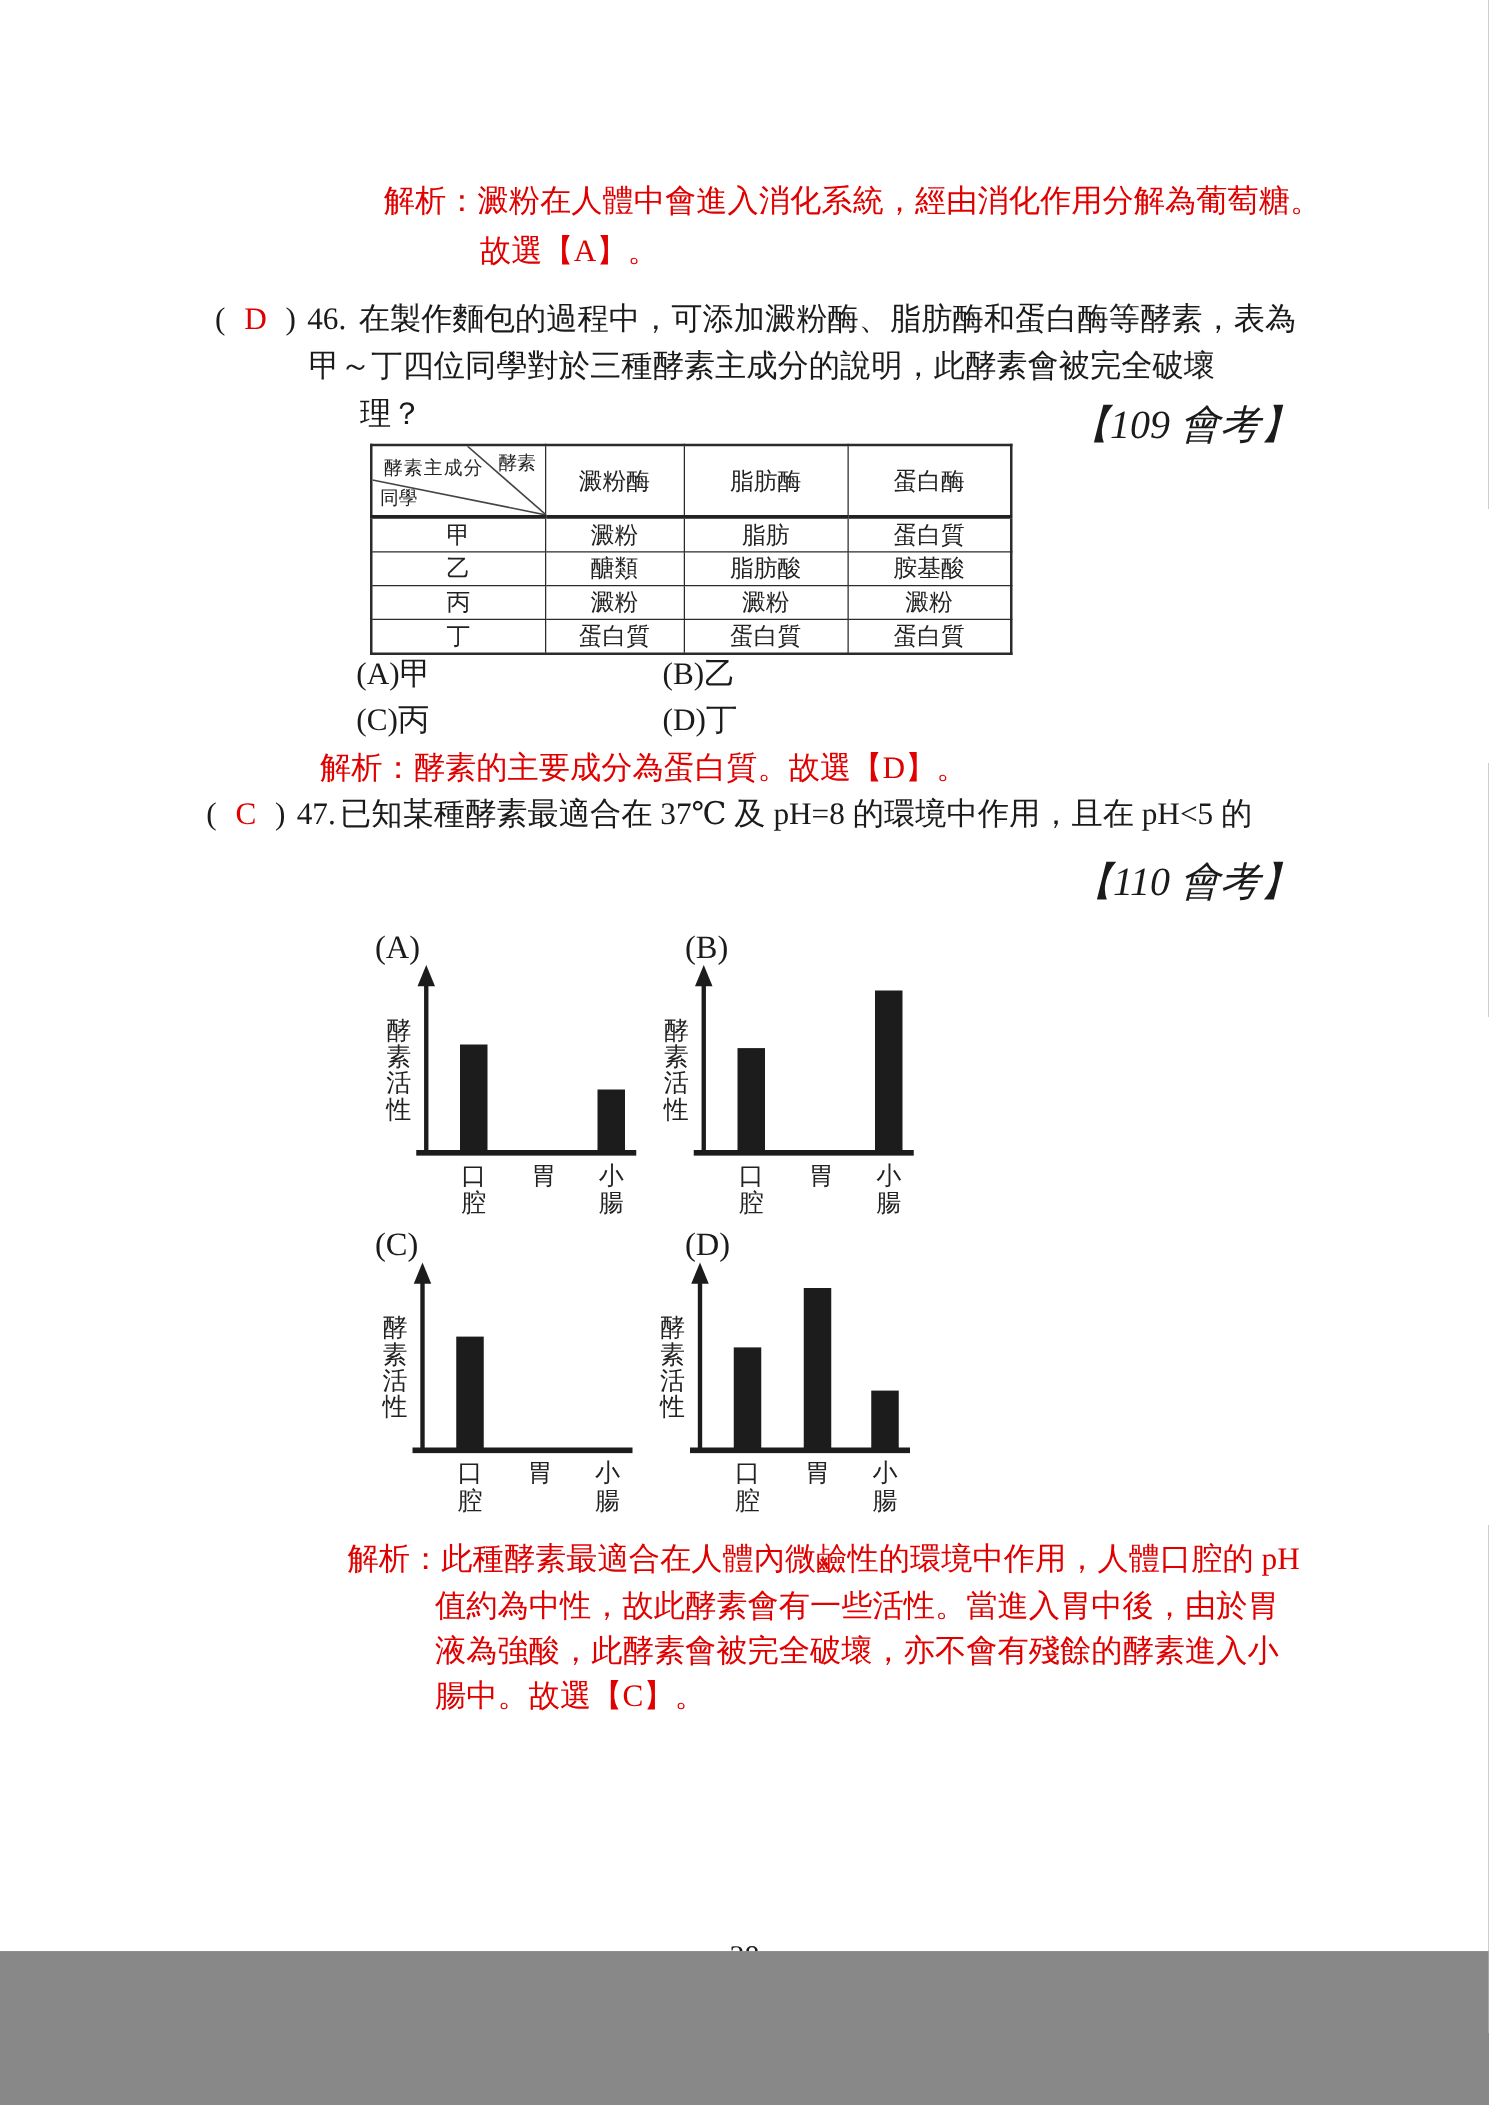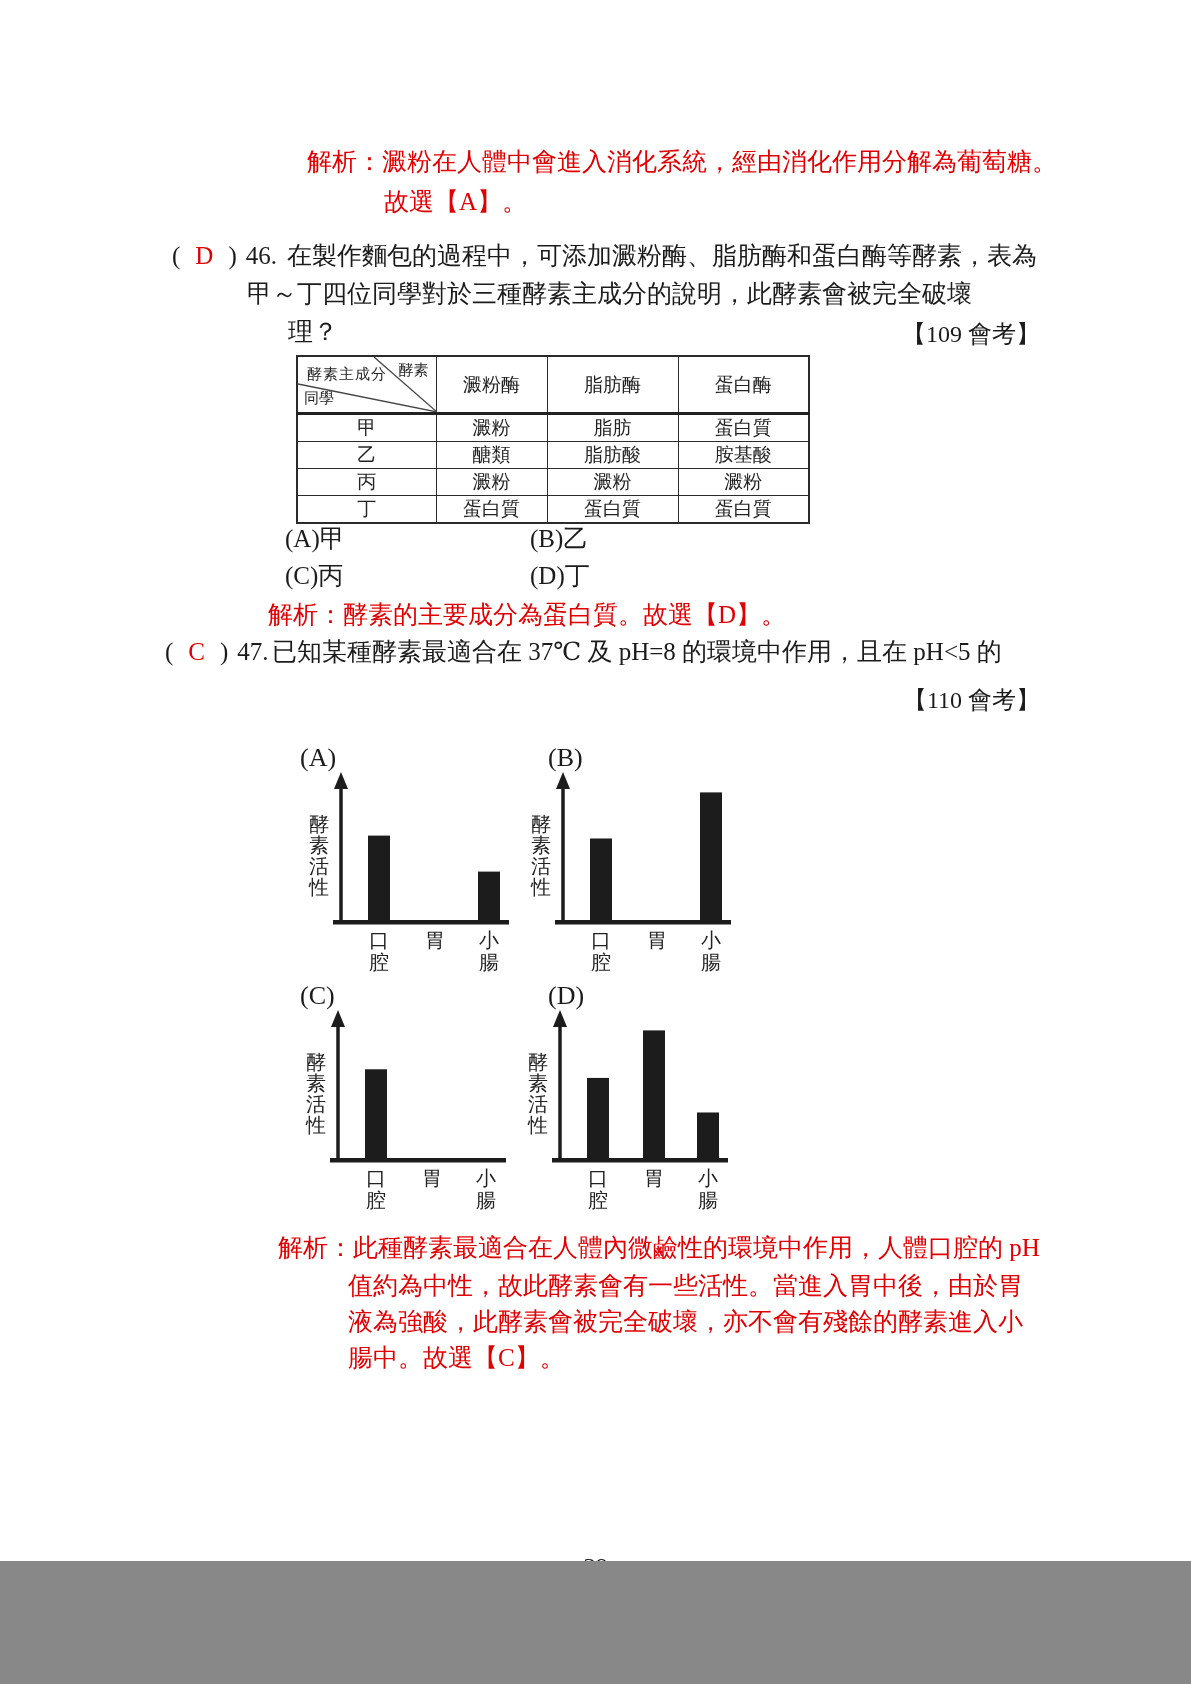--- a/index.html
+++ b/index.html
@@ -7,21 +7,21 @@
     position:relative; width:1191px; height:1561px; margin:0 auto;
     background:#ffffff; overflow:hidden;
     font-family:"Liberation Serif","DejaVu Serif",serif;
     color:#1b1b1b;
   }
   .line{position:absolute; font-size:25px; line-height:1.25; white-space:nowrap;}
   .red{color:#e10000;}
   .marker .paren{font-size:25px; color:#1b1b1b;}
   .marker .ansletter{color:#e10000; margin:0 15px; font-size:25px;}
   .marker .qnum{margin-left:9px;}
-  .tag{position:absolute; font-size:24px; white-space:nowrap;}
+  .tag{position:absolute; font-size:32px; white-space:nowrap;font-style:italic;}
 
   
   .enzyme-table{
     position:absolute; border-collapse:collapse; table-layout:fixed;
     font-size:19px; text-align:center; color:#222;
     border:2px solid #2b2b2b;
   }
   .enzyme-table th,.enzyme-table td{
     border:1.5px solid #2b2b2b; font-weight:normal; padding:0;
   }
@@ -118,21 +118,21 @@
   <div class="option-item" style="left:530px; top:522px;">
     <span>(B)</span><span>乙</span>
   </div>
   <div class="option-item" style="left:285px; top:559px;">
     <span>(C)</span><span>丙</span>
   </div>
   <div class="option-item" style="left:530px; top:559px;">
     <span>(D)</span><span>丁</span>
   </div>
 
-  <div class="line red" style="left:268px; top:599px;">
+  <div class="line red" style="left:256px; top:599px;">
     <span>解析：</span><span>酵素的主要成分為蛋白質。故選【D】。</span>
   </div>
 
   <div class="line marker" style="left:165px; top:636px;">
     <span class="paren">(</span><span class="ansletter">C</span><span class="paren">)</span><span class="qnum">47.</span>
   </div>
   <div class="line" style="left:272px; top:636px;">已知某種酵素最適合在 37℃ 及 pH=8 的環境中作用，且在 pH&lt;5 的</div>
   <div class="tag" style="right:151px; top:684px;">【110 會考】</div>
 
   <div id="charts">

